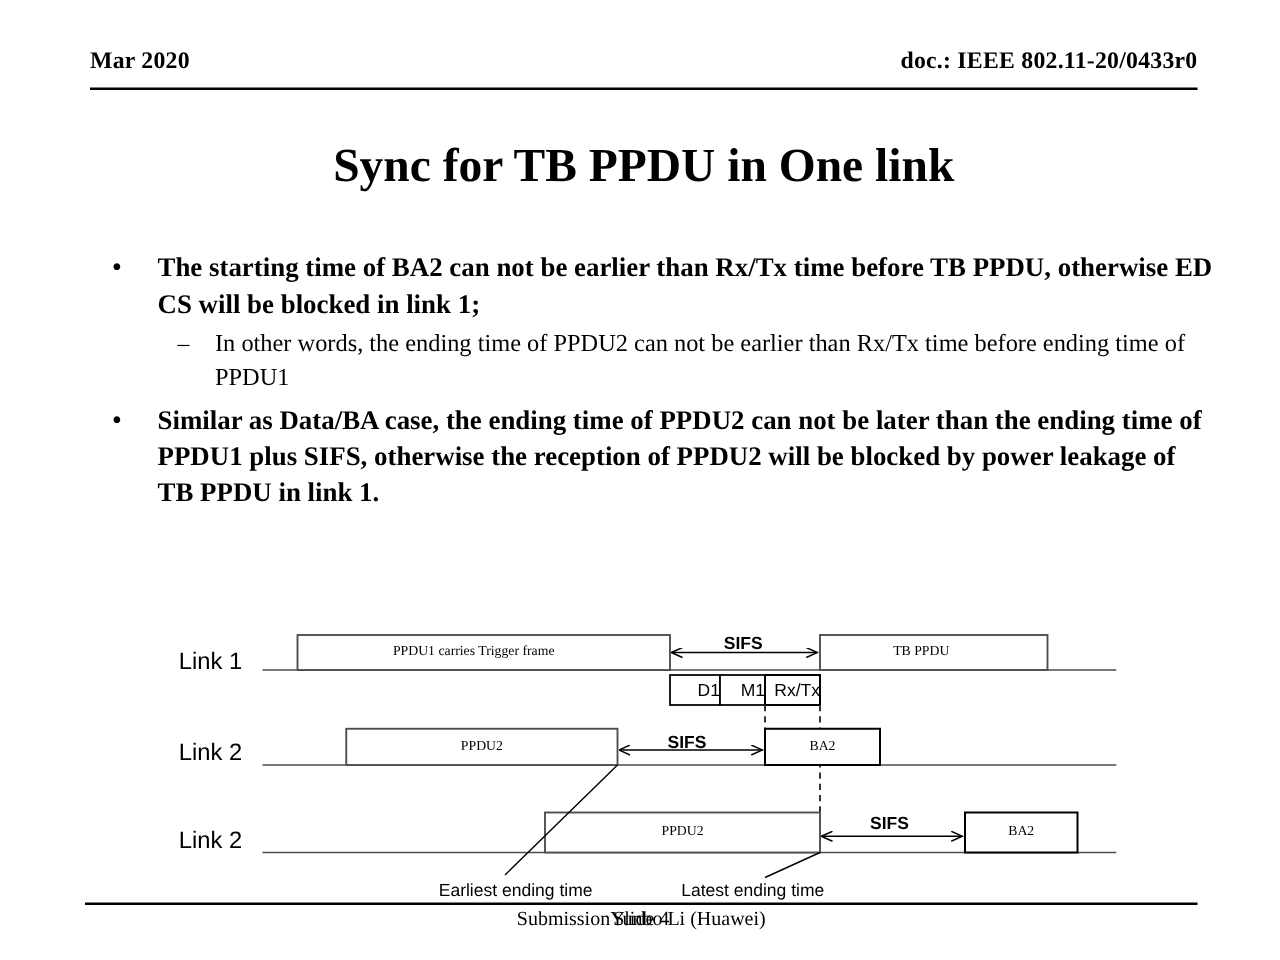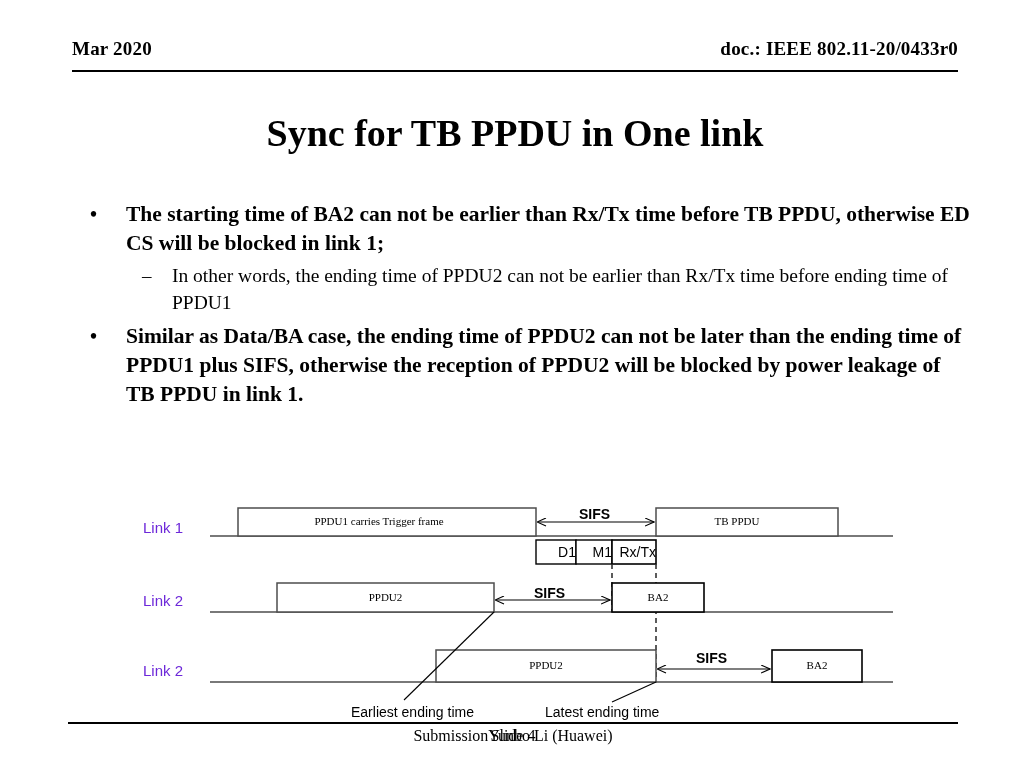--- a/index.html
+++ b/index.html
@@ -87,22 +87,22 @@
   .diagram {
     position: absolute;
     left: 0; top: 0; width: 1024px; height: 768px;
     pointer-events: none;
   }
   .diagram svg { display: block; }
 
   .row-label {
     position: absolute;
     font-family: "Liberation Sans", sans-serif;
-    font-size: 15px;
-    color: #6d28d9;
+    font-size: 19px;
+    color: #000000;
     white-space: nowrap;
   }
   .blk-label {
     position: absolute;
     font-family: "Liberation Serif", serif;
     font-size: 11px;
     color: #000;
     white-space: nowrap;
     text-align: center;
   }

